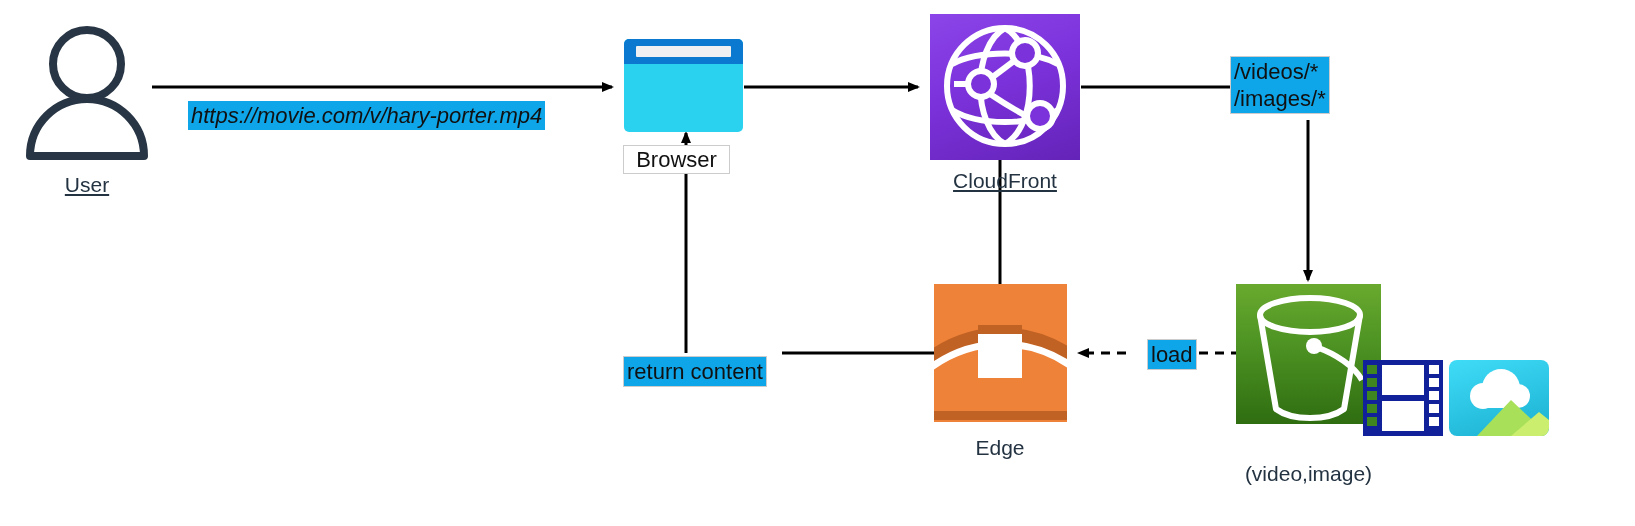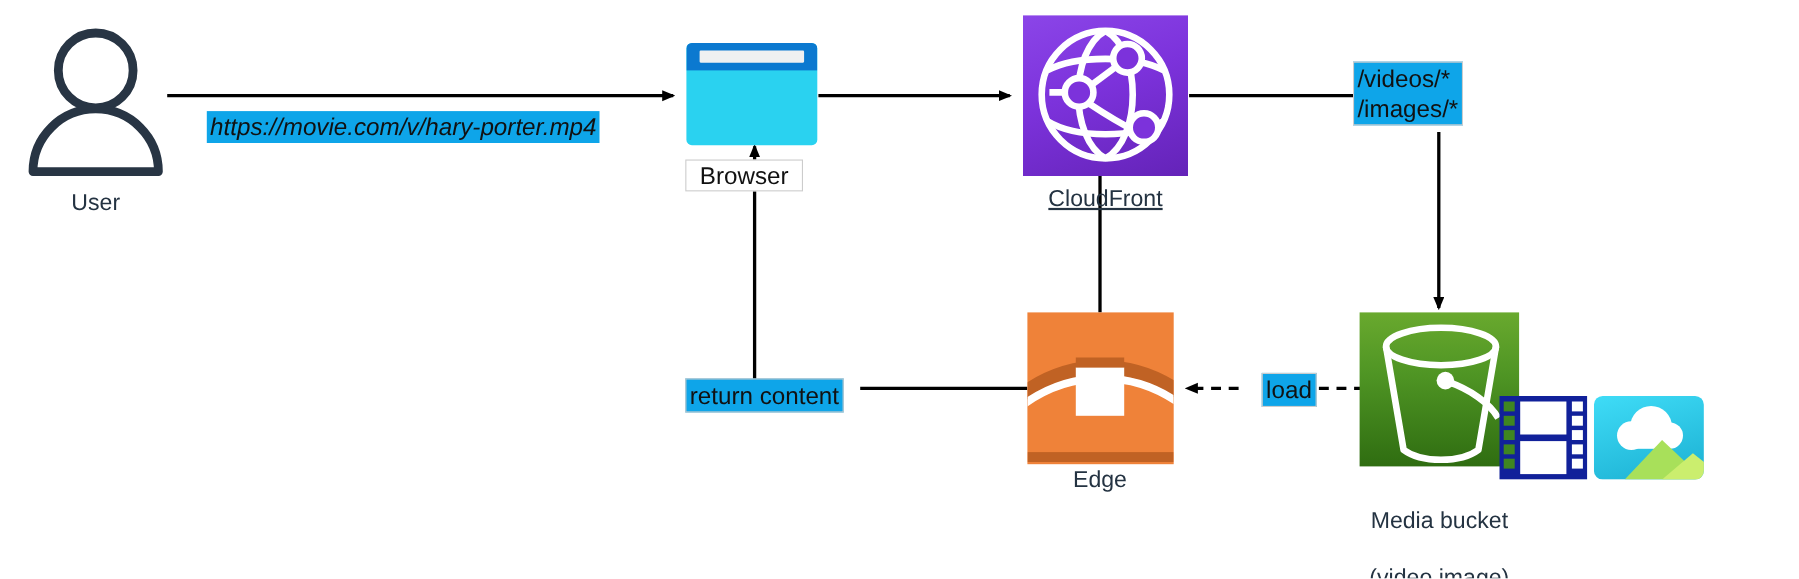--- a/index.html
+++ b/index.html
@@ -149,21 +149,21 @@
       <line x1="686" y1="190" x2="686" y2="133" stroke="#000000" stroke-width="3" marker-end="url(#ah)"></line>
     </g>
   </svg>
 
   <div class="node" id="user-icon">
     <svg width="130" height="138" viewBox="0 0 130 138" xmlns="http://www.w3.org/2000/svg">
       <circle cx="65" cy="42" r="34" fill="none" stroke="#283544" stroke-width="8"></circle>
       <path d="M8 134 A57 57 0 0 1 122 134 Z" fill="none" stroke="#283544" stroke-width="8" stroke-linejoin="round"></path>
     </svg>
   </div>
-  <div class="caption" style="left:22px; top:172px; width:130px;">User</div>
+  <div class="caption" style="left:22px; top:172px; width:130px;text-decoration:underline;">User</div>
 
   <div class="edge-label plain" style="left:188px; top:101px;">https://movie.com/v/hary-porter.mp4</div>
 
   <div class="node" id="browser-icon">
     <div id="browser-titlebar">
       <div id="browser-addressbar"></div>
     </div>
   </div>
   <div class="caption" style="left:614px; top:145px; width:140px; background:#ffffff; border:1px solid #cccccc; color:#111111; font-size:22px; line-height:27px; padding:0 2px; box-sizing:border-box; width:107px; left:623px;">Browser</div>
 
@@ -202,41 +202,40 @@
 
       <path d="M-4 84 C 40 52, 96 52, 140 84" fill="none" stroke="#ffffff" stroke-width="7"></path>
 
       <rect x="44" y="50" width="44" height="44" fill="#ffffff"></rect>
 
       <rect x="44" y="41" width="44" height="9" fill="#c06224"></rect>
 
       <rect x="0" y="127" width="133" height="9" fill="#c06224"></rect>
     </svg>
   </div>
-  <div class="caption" style="left:930px; top:424px; width:140px;">Edge</div>
-
-  <div class="edge-label boxed" style="left:623px; top:344px;">return content</div>
+  <div class="caption" style="left:930px; top:435px; width:140px;">Edge</div>
+
+  <div class="edge-label boxed" style="left:623px; top:356px;">return content</div>
 
   <div class="edge-label boxed" style="left:1126px; top:339px;margin-left:21px;">load</div>
 
   <div class="node" id="bucket-icon">
     <svg width="145" height="140" viewBox="0 0 145 140" xmlns="http://www.w3.org/2000/svg">
       <g fill="none" stroke="#ffffff" stroke-width="6" stroke-linejoin="round">
 
         <path d="M24 31 L 40 125 C 56 137, 92 137, 108 125 L 124 31"></path>
 
         <ellipse cx="74" cy="31" rx="50" ry="17"></ellipse>
 
         <path d="M80 63 C 100 70, 118 82, 126 96"></path>
       </g>
       <circle cx="78" cy="62" r="8" fill="#ffffff"></circle>
     </svg>
   </div>
   <div class="caption" style="left:1216px; top:435px; width:185px;">
-    <div>Media bucket</div>
     <div>(video,image)</div>
   </div>
 
   <div class="node" id="film-icon">
     <svg width="80" height="76" viewBox="0 0 80 76" xmlns="http://www.w3.org/2000/svg">
       <rect x="0" y="0" width="80" height="76" fill="#11219a"></rect>
 
       <rect x="4" y="5" width="10" height="9" fill="#3f8620"></rect>
       <rect x="4" y="18" width="10" height="9" fill="#3f8620"></rect>
       <rect x="4" y="31" width="10" height="9" fill="#3f8620"></rect>

